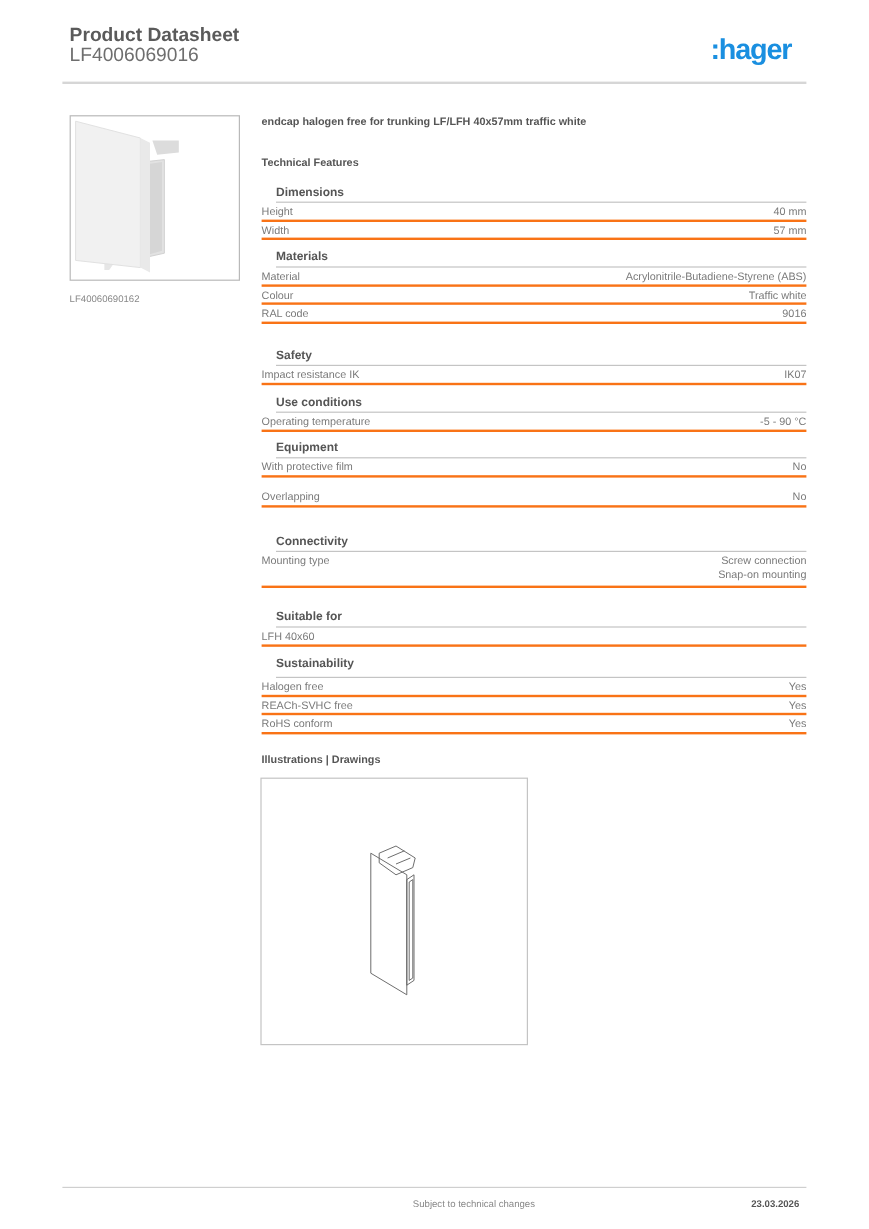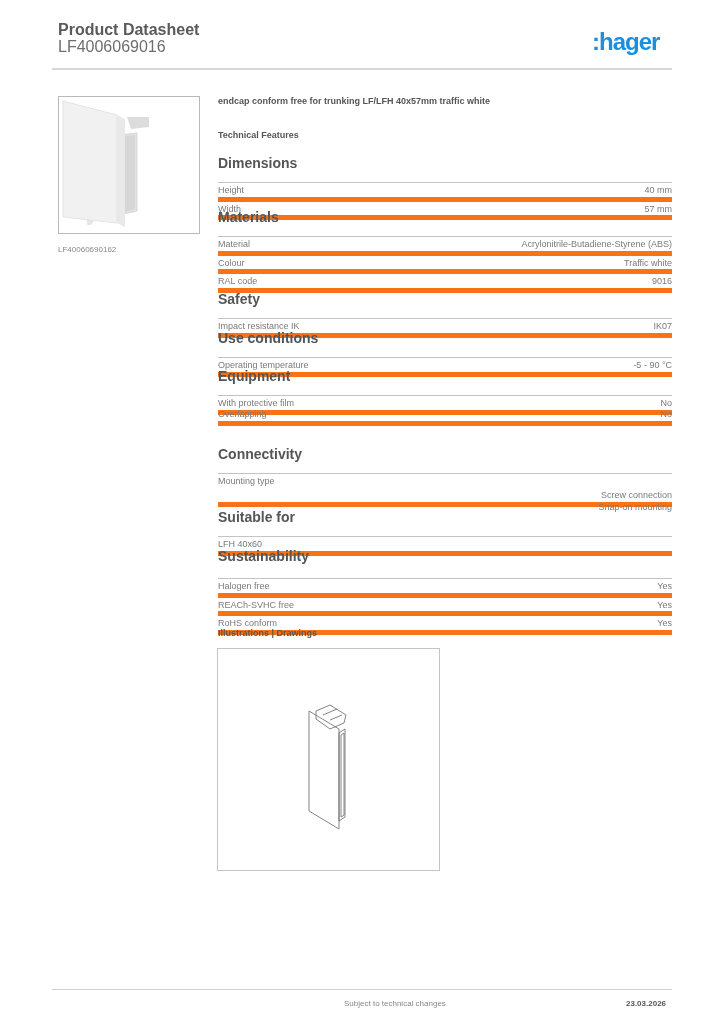--- a/index.html
+++ b/index.html
@@ -8,23 +8,23 @@
   .abs { position: absolute; }
   .title { left: 58px; top: 21px; font-size: 16px; font-weight: bold; color: #5a5a5a; }
   .code { left: 58px; top: 38px; font-size: 16px; color: #6e6e6e; }
   .logo { left: 592px; top: 28px; font-size: 24px; font-weight: bold; color: #1a8fe0; letter-spacing: -1px; }
   .hr-top { left: 52px; top: 68px; width: 620px; height: 2px; background: #d6d6d6; }
   .photo-box { left: 58px; top: 96px; width: 142px; height: 138px; border: 1px solid #b9b9b9; box-sizing: border-box; }
   .photo-caption { left: 58px; top: 245px; font-size: 8px; color: #888; text-align: center; }
   .desc { left: 218px; top: 96px; font-size: 9px; font-weight: bold; color: #555; }
   .sect-title { left: 218px; font-size: 9px; font-weight: bold; color: #555; }
   .group { left: 218px; width: 454px; }
-  .group-head { font-size: 14px; font-weight: bold; color: #555; padding-bottom: 15px; border-bottom: 1px solid #c4c4c4; height: 12px; }
-  .row { display: flex; justify-content: space-between; font-size: 9px; color: #7a7a7a; border-bottom: 5px solid #f97316; height: 13.7px; line-height: 14px; }
-  .row.multi { height: 28px; flex-direction: column; }
+  .group-head { font-size: 10px; font-weight: bold; color: #555; padding-bottom: 1px; border-bottom: 1px solid #c4c4c4; height: 12px; margin-left: 12px; }
+  .row { display: flex; justify-content: space-between; font-size: 9px; color: #7a7a7a; border-bottom: 2px solid #f97316; height: 13.7px; line-height: 14px; }
+  .row.multi { height: 28px; }
   .row .val { text-align: right; }
   .drawing-box { left: 217px; top: 648px; width: 223px; height: 223px; border: 1px solid #c4c4c4; box-sizing: border-box; }
   .hr-bottom { left: 52px; top: 989px; width: 620px; height: 1px; background: #cfcfcf; }
   .footer-note { left: 316px; top: 999px; font-size: 8px; color: #888; padding-left: 28px; }
   .footer-date { left: 626px; top: 999px; font-size: 8px; font-weight: bold; color: #555; }
 </style>
 </head>
 <body>
 
 <div class="abs title">Product Datasheet</div>
@@ -37,21 +37,21 @@
     <polygon points="28,72 44,72 46,108 32,128 28,128" fill="#e6e6e6"></polygon>
     <polygon points="68,20 90,20 90,30 72,32" fill="#dcdcdc"></polygon>
     <polygon points="60,38 78,36 78,114 60,118" fill="#e2e2e2" stroke="#d0d0d0" stroke-width="0.8"></polygon>
     <polygon points="62,40 76,38 76,112 62,116" fill="#d6d6d6"></polygon>
     <polygon points="4,4 58,18 58,126 4,120" fill="#f1f1f1" stroke="#e0e0e0" stroke-width="0.8"></polygon>
     <polygon points="58,18 66,22 66,130 58,126" fill="#e9e9e9"></polygon>
   </svg>
 </div>
 <div class="abs photo-caption">LF40060690162</div>
 
-<div class="abs desc">endcap conform free for trunking LF/LFH 40x57mm traffic white</div>
+<div class="abs desc">endcap halogen free for trunking LF/LFH 40x57mm traffic white</div>
 <div class="abs sect-title" style="top:130px;">Technical Features</div>
 
 <div class="abs group" style="top:155px;">
   <div class="group-head">Dimensions</div>
   <div class="row">
     <span>Height</span>
     <span class="val">40 mm</span>
   </div>
   <div class="row">
     <span>Width</span>

